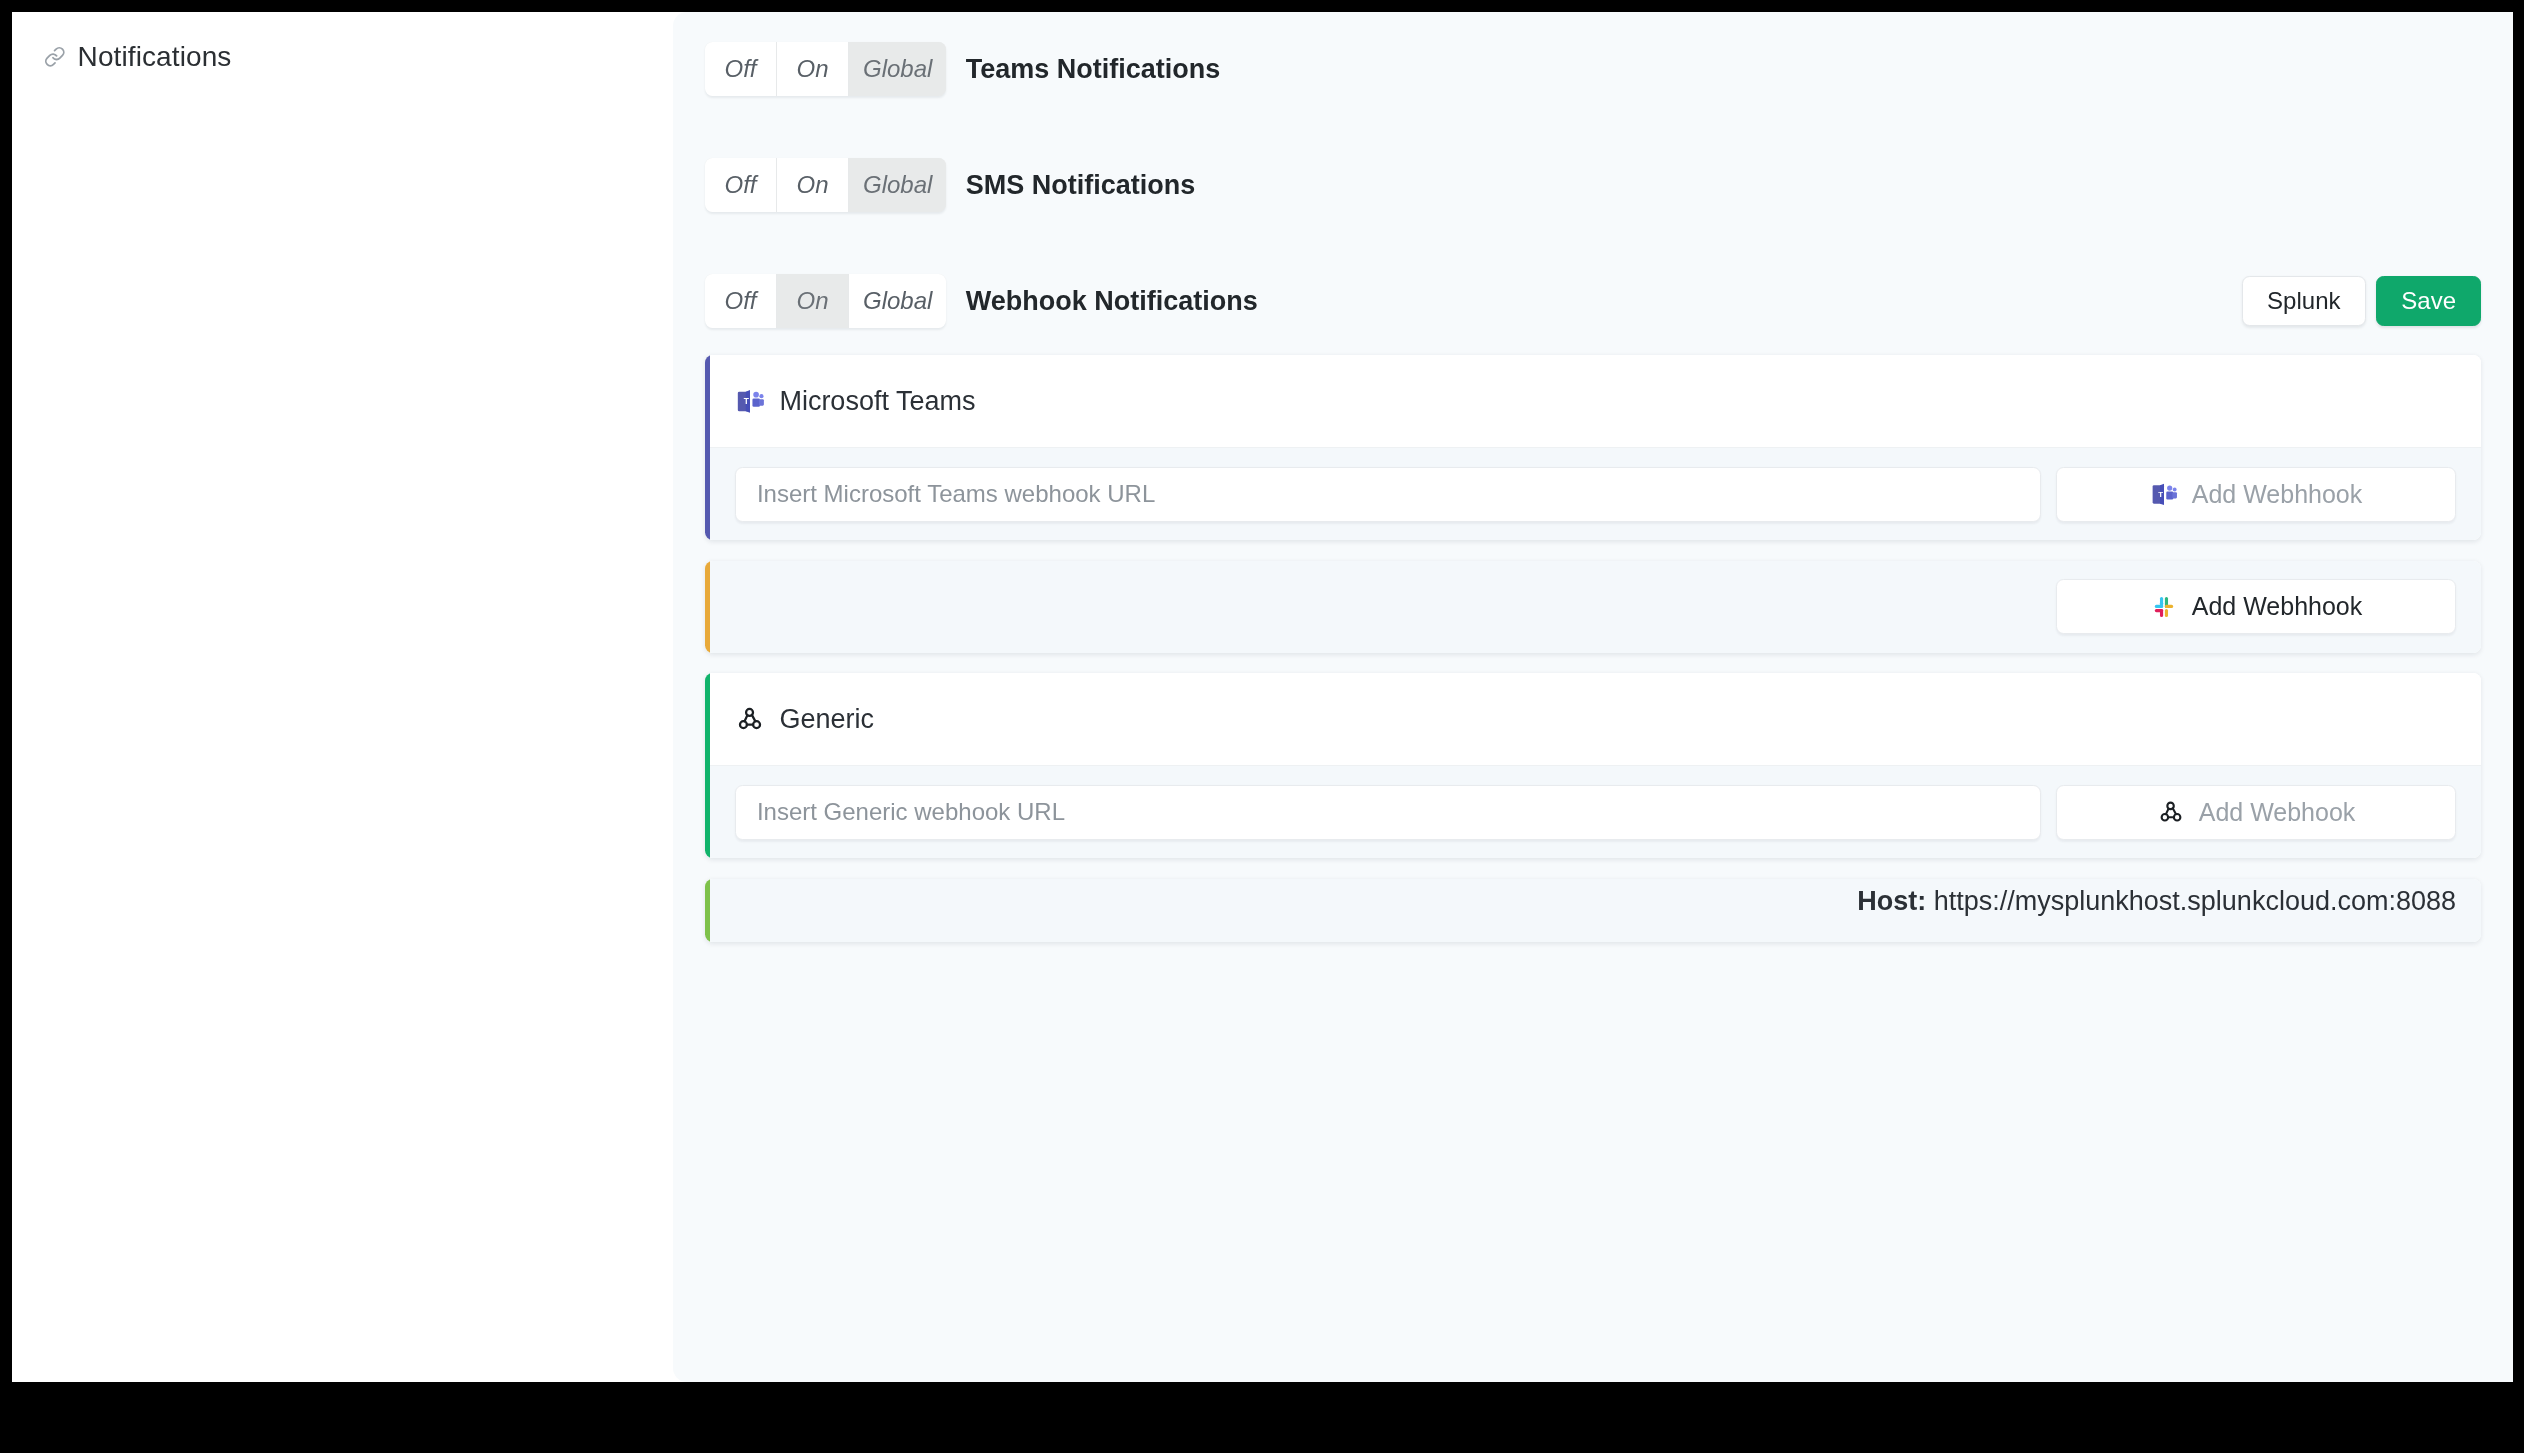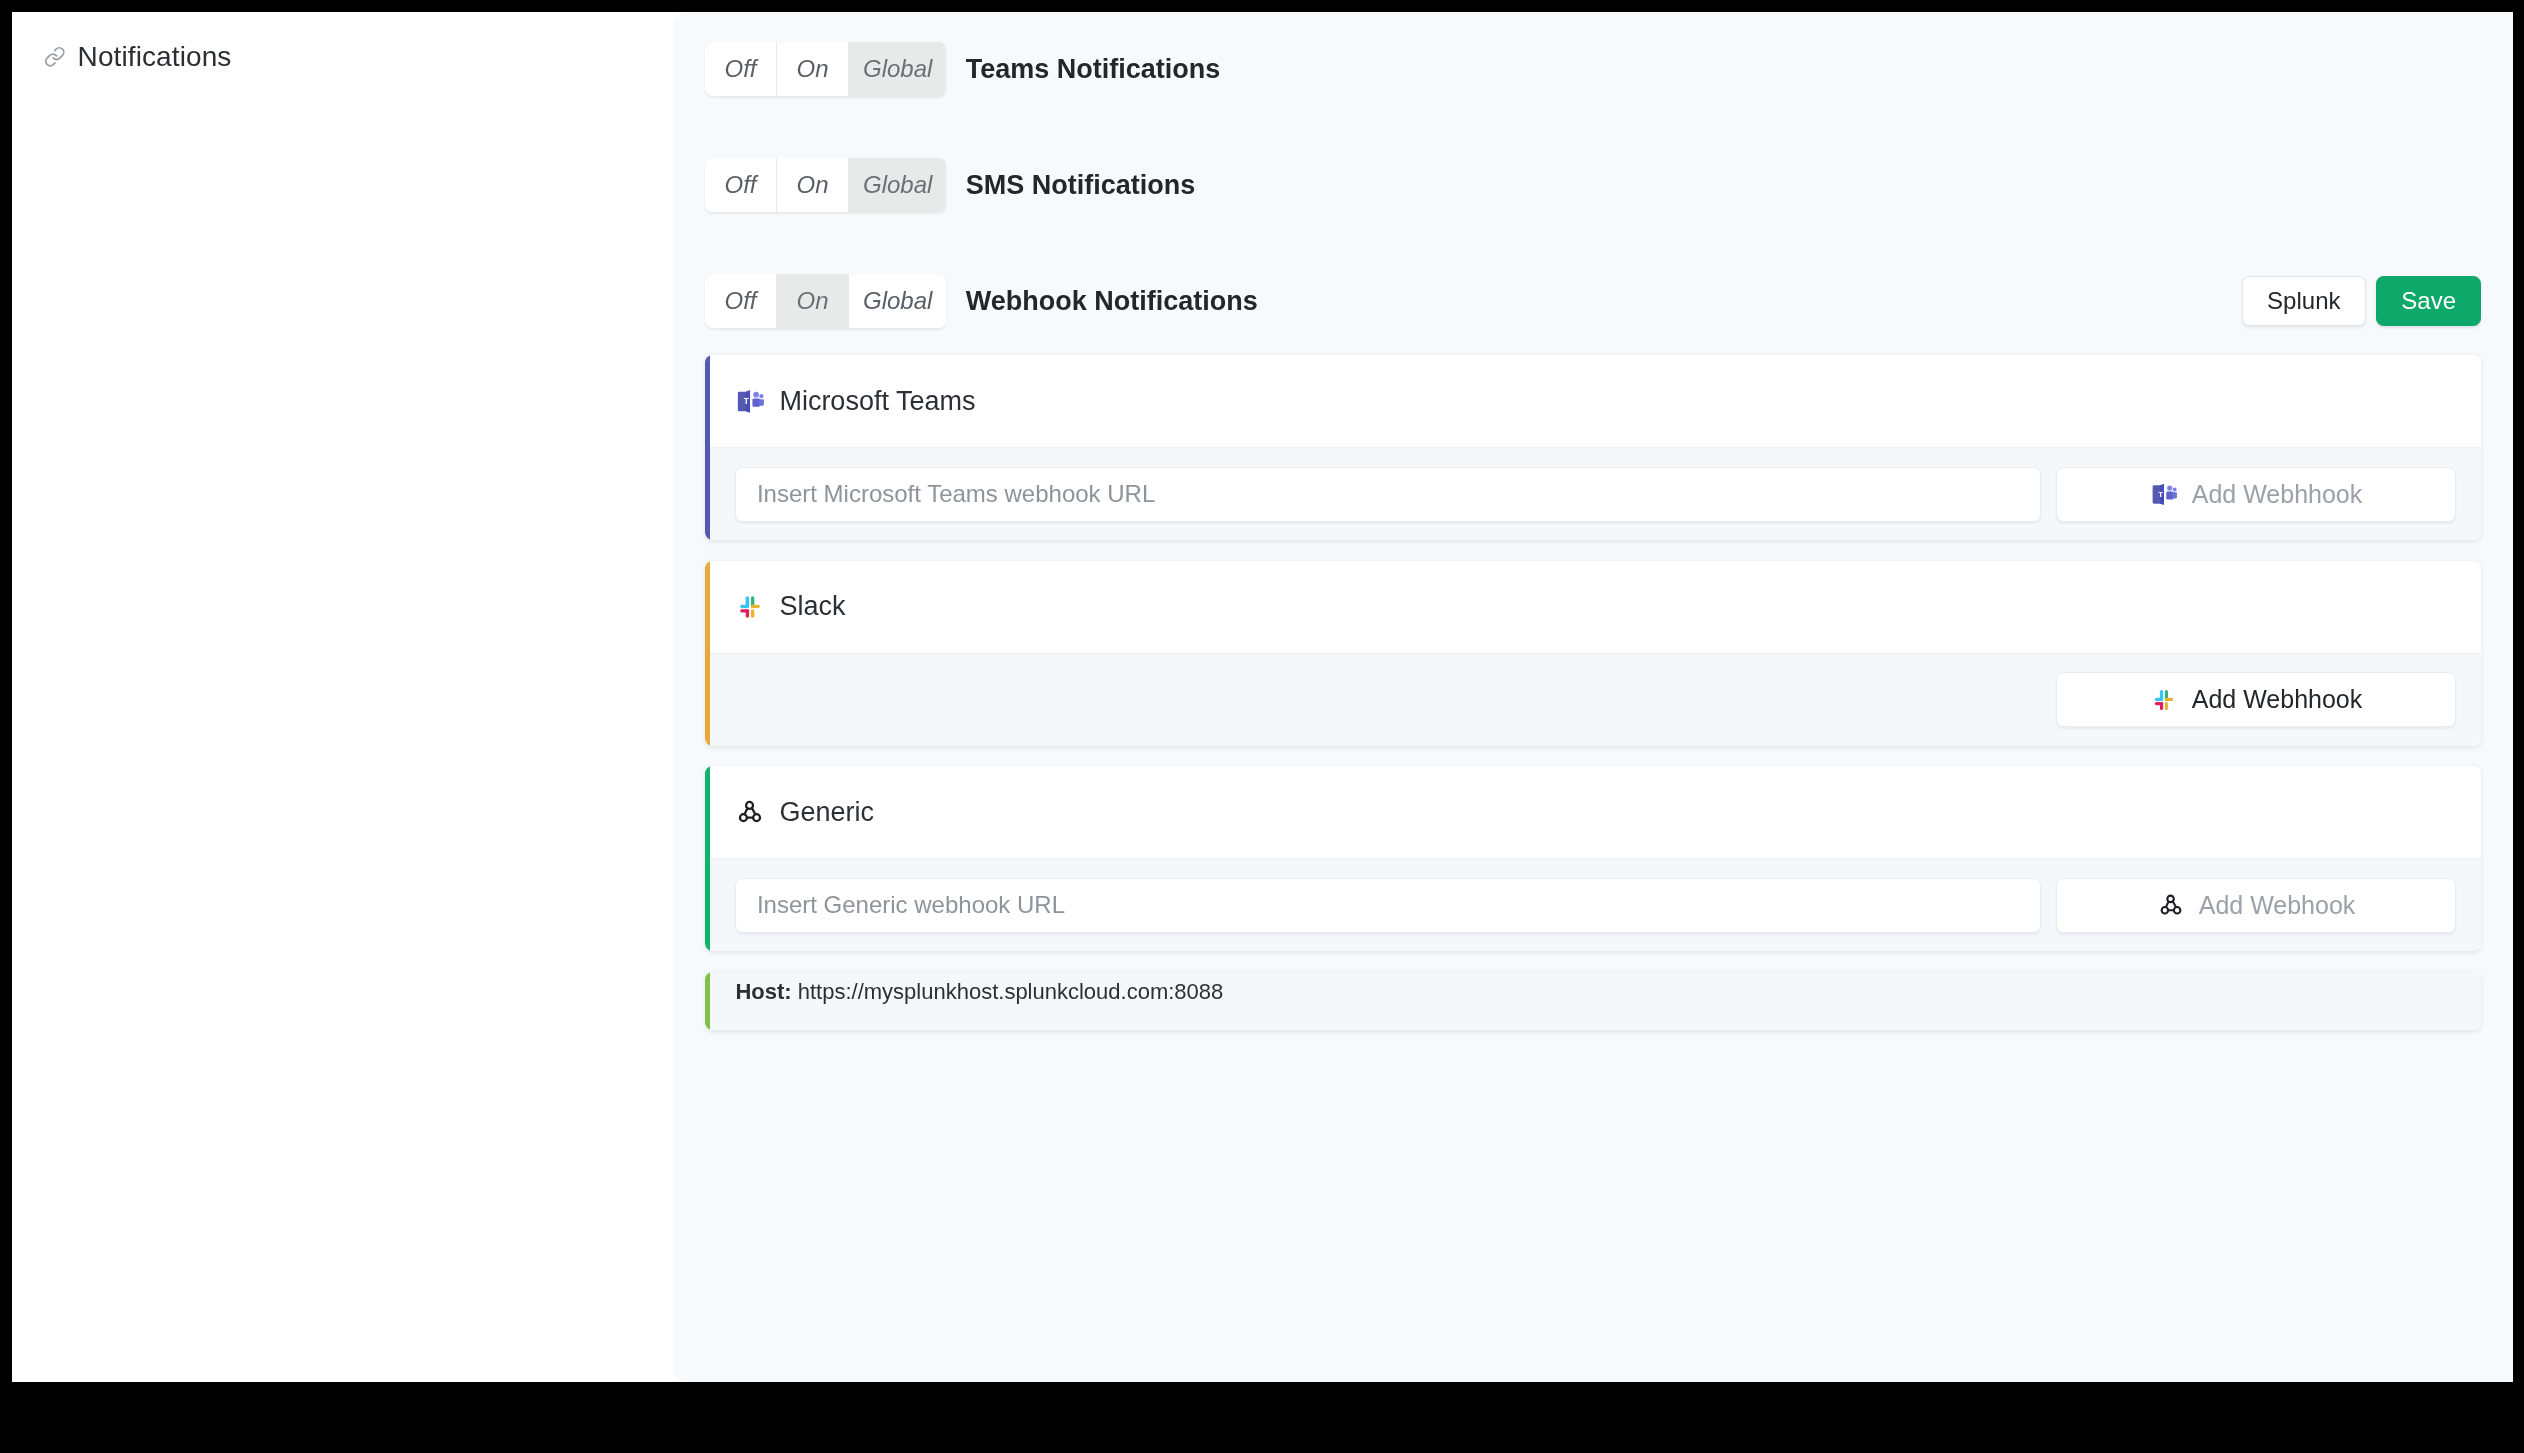--- a/index.html
+++ b/index.html
@@ -187,22 +187,23 @@
     font-size: 25px;
     cursor: pointer;
     box-shadow: 0 1.1px 2.2px rgba(16,24,40,.05);
   }
   .add-btn.disabled { color: #9aa1a8; }
   .add-btn.enabled  { color: #22272b; }
 
   .host-row {
     background: #f4f8fb;
     padding: 7px 25px 25px 25px;
-    font-size: 22px;
+    font-size: 27px;
     color: #2b3036;
+    text-align: right;
   }
   .host-row b { font-weight: 700; }
 
   .icon-sm { width: 30px; height: 30px; flex: 0 0 30px; display: block; }
   .icon-btn { width: 28px; height: 28px; flex: 0 0 28px; display: block; }
   .info-icon { width: 25px; height: 25px; flex: 0 0 25px; display: block; }
 </style>
 </head>
 <body>
 
@@ -283,33 +284,20 @@
               </svg>
               <span>Add Webhhook</span>
             </div>
           </div>
         </div>
       </div>
 
       <div class="card">
         <div class="accent" style="background:#E8A93A"></div>
         <div class="card-inner">
-          <div class="card-head">
-            <svg class="icon-sm" viewBox="0 0 32 32">
-              <rect x="5.5" y="13.5" width="9.5" height="3.6" rx="1.8" fill="#36C5F0"></rect>
-              <rect x="11.4" y="4.5" width="3.6" height="9.2" rx="1.8" fill="#36C5F0"></rect>
-              <rect x="17" y="4.5" width="3.6" height="12.6" rx="1.8" fill="#2EB67D"></rect>
-              <rect x="17" y="13.5" width="9.5" height="3.6" rx="1.8" fill="#ECB22E"></rect>
-              <rect x="17" y="18.3" width="3.6" height="9.2" rx="1.8" fill="#ECB22E"></rect>
-              <rect x="11.4" y="18.3" width="3.6" height="9.2" rx="1.8" fill="#E01E5A"></rect>
-              <rect x="5.5" y="18.3" width="9.5" height="3.6" rx="1.8" fill="#E01E5A"></rect>
-              <rect x="11.4" y="10" width="3.6" height="7" rx="1.8" fill="#36C5F0"></rect>
-            </svg>
-            <div class="card-title">Slack</div>
-          </div>
           <div class="card-body right">
             <div class="add-btn enabled">
               <svg class="icon-btn" viewBox="0 0 32 32">
                 <rect x="5.5" y="13.5" width="9.5" height="3.6" rx="1.8" fill="#36C5F0"></rect>
                 <rect x="11.4" y="4.5" width="3.6" height="9.2" rx="1.8" fill="#36C5F0"></rect>
                 <rect x="17" y="4.5" width="3.6" height="12.6" rx="1.8" fill="#2EB67D"></rect>
                 <rect x="17" y="13.5" width="9.5" height="3.6" rx="1.8" fill="#ECB22E"></rect>
                 <rect x="17" y="18.3" width="3.6" height="9.2" rx="1.8" fill="#ECB22E"></rect>
                 <rect x="11.4" y="18.3" width="3.6" height="9.2" rx="1.8" fill="#E01E5A"></rect>
                 <rect x="5.5" y="18.3" width="9.5" height="3.6" rx="1.8" fill="#E01E5A"></rect>

